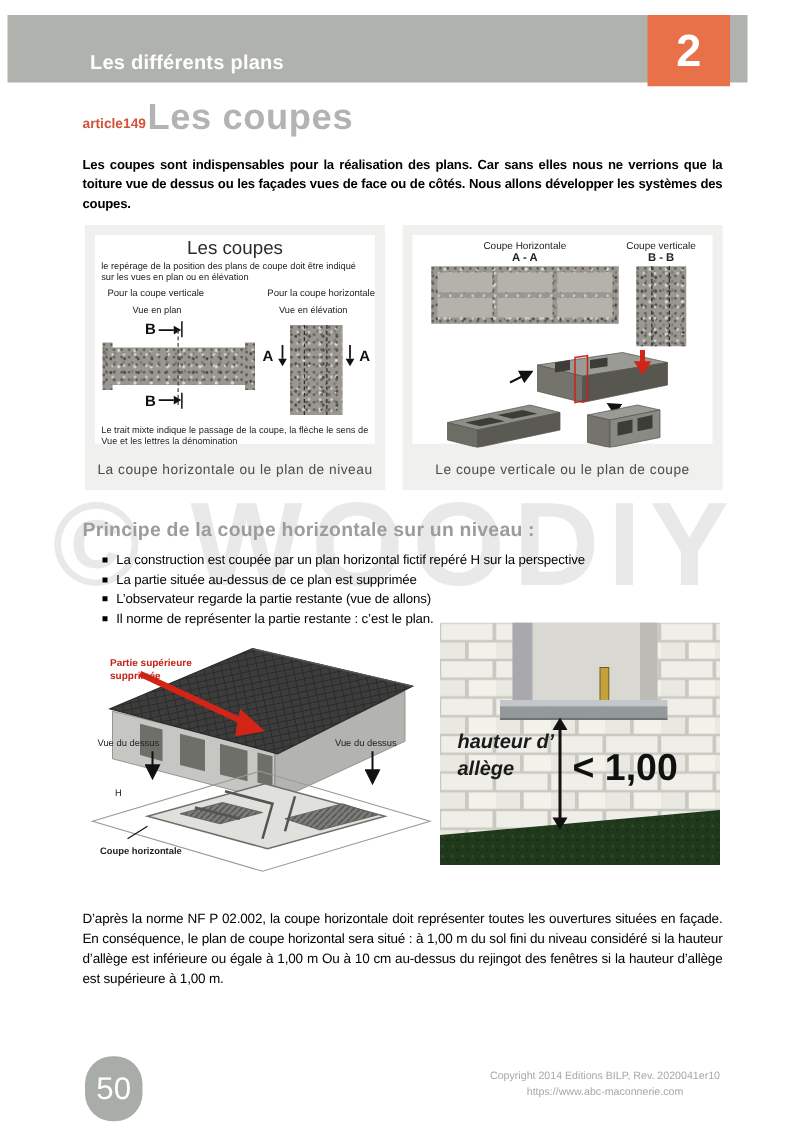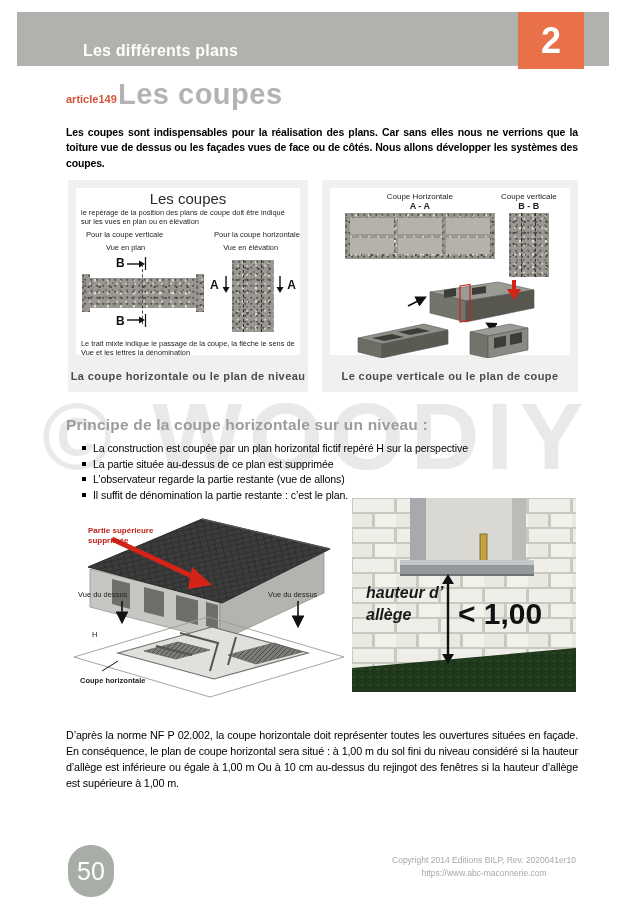--- a/index.html
+++ b/index.html
@@ -1,20 +1,20 @@
 <!DOCTYPE html>
 <html><head>
 <meta charset="utf-8">
 <style>
   html,body{margin:0;padding:0;background:#ffffff;}
   #page{position:relative;width:640px;height:905px;background:#ffffff;overflow:hidden;
         font-family:"Liberation Sans",sans-serif;color:#111;}
 
   
-  .header-bar{position:absolute;left:17px;top:12px;width:592px;height:54px;background:#b0b3ad;}
+  .header-bar{position:absolute;left:6px;top:12px;width:592px;height:54px;background:#b0b3ad;}
   .header-title{position:absolute;left:66px;top:30px;font-size:16px;font-weight:bold;color:#ffffff;letter-spacing:.2px;}
   .chapter-badge{position:absolute;left:518px;top:12px;width:66px;height:57px;background:#e8714a;
                  display:flex;align-items:center;justify-content:center;}
   .chapter-badge span{font-size:36px;font-weight:bold;color:#ffffff;}
 
   
   .article-tag{position:absolute;left:66px;top:93px;font-size:11px;font-weight:bold;color:#d2543a;}
   .page-title{position:absolute;left:118px;top:78px;font-size:29px;font-weight:bold;color:#b3b3b3;letter-spacing:.5px;}
 
   
@@ -22,21 +22,21 @@
          line-height:1.5;letter-spacing:-0.15px;text-align:justify;color:#000;}
   .bodytext{position:absolute;left:66px;top:716px;width:512px;font-size:10.8px;line-height:1.5;
             letter-spacing:-0.15px;text-align:justify;color:#000;}
 
   
   .figbox{position:absolute;top:180px;height:212px;background:#f0f0ee;}
   .figbox.left{left:68px;width:240px;}
   .figbox.right{left:322px;width:256px;}
   .figwhite{position:absolute;left:8px;top:8px;right:8px;height:167px;background:#ffffff;}
   .figcaption{position:absolute;left:0;right:0;bottom:10px;text-align:center;
-              font-size:11px;font-weight:bold;color:#4c4c4c;letter-spacing:.4px;}
+              font-size:11px;font-weight:normal;color:#4c4c4c;letter-spacing:.4px;}
 
   .fig-title{text-align:center;font-size:15px;color:#2b2b2b;margin-top:2px;}
   .fig-sub{font-size:7.4px;color:#222;padding:1px 5px 0 5px;line-height:1.25;}
   .fig-colheads{display:flex;justify-content:space-between;padding:3px 0 0 10px;font-size:7.6px;color:#222;}
   .fig-subheads{display:flex;justify-content:space-between;padding:4px 22px 0 30px;font-size:7.4px;color:#222;}
 
   .granite{background-color:#9a9792;
     background-image:
       radial-gradient(circle at 22% 28%, #5e5c56 0 .9px, transparent 1.3px),
       radial-gradient(circle at 68% 62%, #cfccc5 0 .9px, transparent 1.3px),
@@ -233,21 +233,21 @@
     <div class="figcaption">Le coupe verticale ou le plan de coupe</div>
   </div>
 
   <div class="watermark">© WOODIY</div>
 
   <div class="sec-heading">Principe de la coupe horizontale sur un niveau :</div>
   <ul class="bullets">
     <li>La construction est coupée par un plan horizontal fictif repéré H sur la perspective</li>
     <li>La partie située au-dessus de ce plan est supprimée</li>
     <li>L’observateur regarde la partie restante (vue de allons)</li>
-    <li>Il suffit de dénomination la partie restante : c’est le plan.</li>
+    <li>Il norme de représenter la partie restante : c’est le plan.</li>
   </ul>
 
   <svg class="illus" style="left:60px;top:505px;" width="290" height="195" viewBox="0 0 290 195">
     <defs>
       <pattern id="tiles" width="7" height="5" patternUnits="userSpaceOnUse" patternTransform="rotate(-12)">
         <rect width="7" height="5" fill="#3c3c3c"></rect>
         <line x1="0" y1="0" x2="7" y2="0" stroke="#23221f" stroke-width="1"></line>
         <line x1="3.5" y1="0" x2="3.5" y2="5" stroke="#2b2a27" stroke-width="0.7"></line>
       </pattern>
       <pattern id="hatch" width="5" height="5" patternUnits="userSpaceOnUse">

